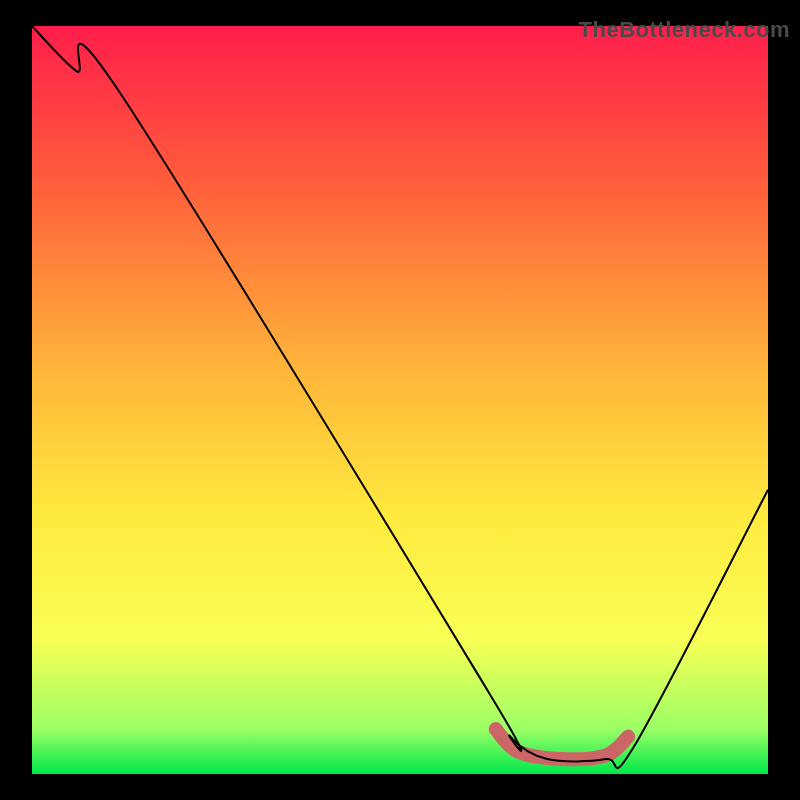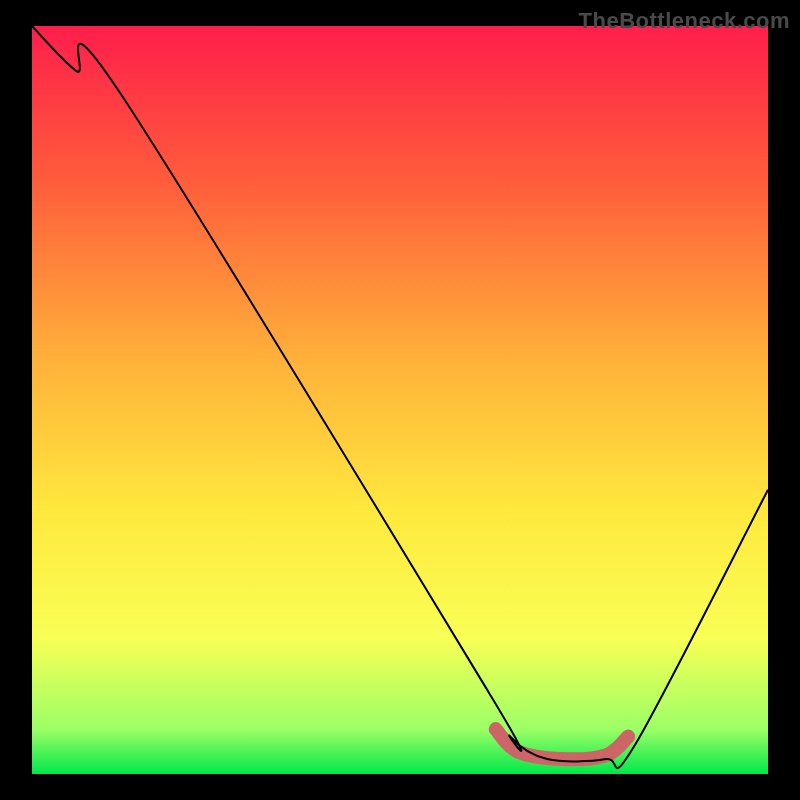--- a/index.html
+++ b/index.html
@@ -12,21 +12,21 @@
     overflow: hidden;
   }
   .frame {
     position: relative;
     width: 800px;
     height: 800px;
     background: #000;
   }
   .watermark {
     position: absolute;
-    top: 8px;
+    top: 17px;
     right: 10px;
     color: #4a4a4a;
     font-size: 22px;
     font-weight: bold;
     letter-spacing: 0.5px;
     z-index: 5;
   }
   .plot-area {
     position: absolute;
     left: 32px;

